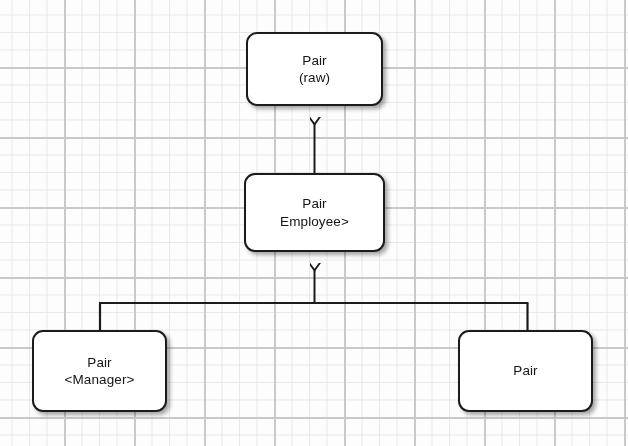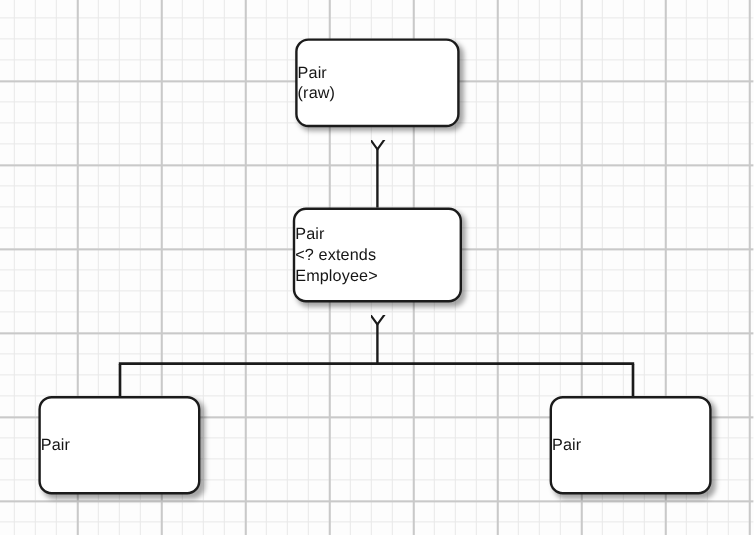--- a/index.html
+++ b/index.html
@@ -36,21 +36,21 @@
   }
   .node {
     position: absolute;
     box-sizing: border-box;
     background: #ffffff;
     border: 2.2px solid #1b1b1b;
     border-radius: 11px;
     box-shadow: 3px 3px 4px rgba(0,0,0,0.35);
     display: flex;
     flex-direction: column;
-    align-items: flex-start;
+    align-items: center;
     justify-content: center;
     color: #151515;
     font-size: 13.5px;
     line-height: 17.5px;
     text-align: center;
     letter-spacing: 0.1px;
   }
   .node .line { display: block; white-space: pre; }
   #node-raw      { left: 246px; top: 32px;  width: 137px; height: 74px; }
   #node-wildcard { left: 244px; top: 173px; width: 141px; height: 79px; }
@@ -85,25 +85,25 @@
     </g>
   </svg>
 
   <div class="node" id="node-raw">
     <span class="line">Pair</span>
     <span class="line">(raw)</span>
   </div>
 
   <div class="node" id="node-wildcard">
     <span class="line">Pair</span>
-    <span class="line">&lt;? extends</span>
     <span class="line">Employee&gt;</span>
   </div>
 
   <div class="node" id="node-manager">
     <span class="line">Pair</span>
+    <span class="line">&lt;Manager&gt;</span>
   </div>
 
   <div class="node" id="node-employee">
     <span class="line">Pair</span>
   </div>
 
 </div>
 
 </body></html>

